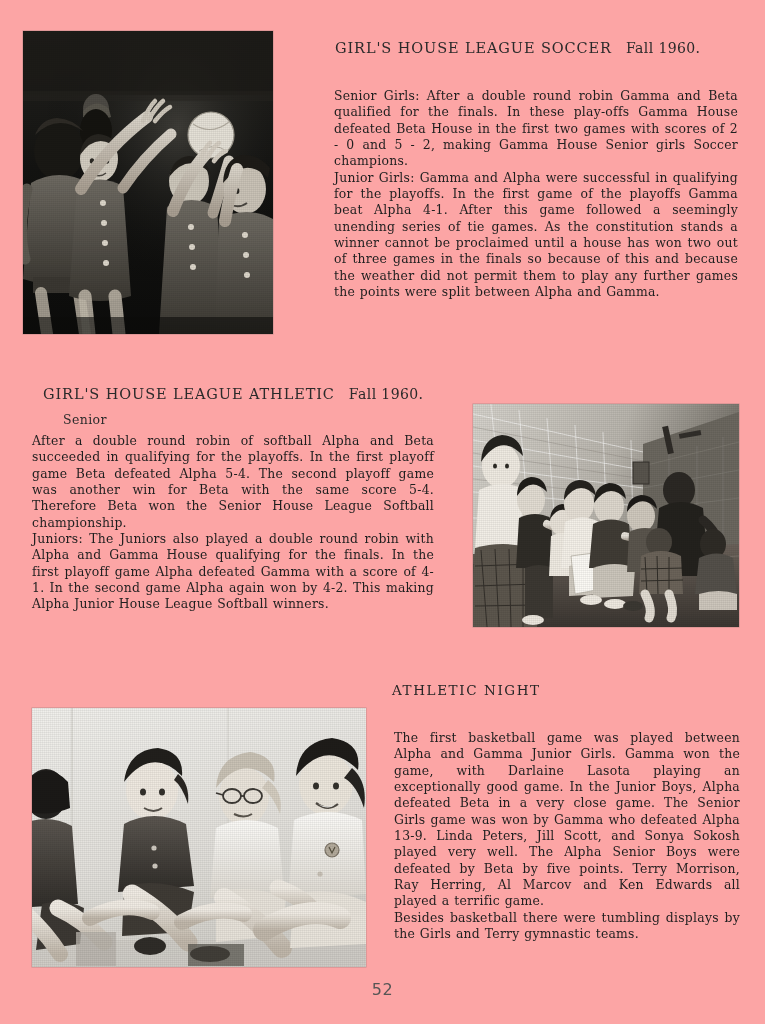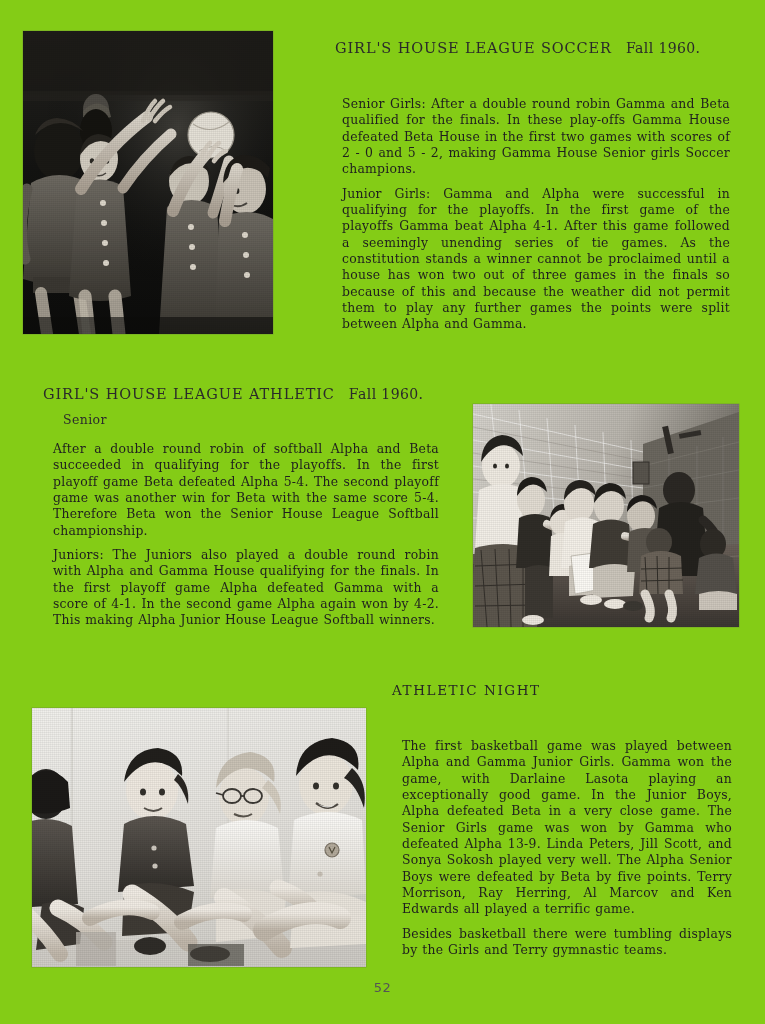--- a/index.html
+++ b/index.html
@@ -7,21 +7,21 @@
     padding: 0;
     background: #ffffff;
   }
   body {
     font-family: "DejaVu Serif", serif;
   }
   .page {
     position: relative;
     width: 765px;
     height: 1024px;
-    background: #84cc16;
+    background: #fca5a5;
     overflow: hidden;
   }
 
   
   .heading {
     font-family: "DejaVu Serif", serif;
     font-size: 14.5px;
     letter-spacing: 0.9px;
     color: #2a2a2a;
     white-space: nowrap;
@@ -41,44 +41,44 @@
     font-family: "DejaVu Serif", serif;
     font-size: 12.4px;
     line-height: 16.35px;
     color: #1f1f1f;
     text-align: justify;
     letter-spacing: 0.25px;
     word-spacing: 0.6px;
     -webkit-font-smoothing: none;
   }
   .body-text p {
-    margin: 8px;
+    margin: 0;
   }
   .center-head {
     font-size: 13.5px;
     letter-spacing: 1.6px;
     color: #262626;
   }
 
   
   #soccer-heading  { position: absolute; left: 335px; top: 40px; }
   #soccer-body     { position: absolute; left: 334px; top: 88px; width: 404px; }
 
   #softball-heading { position: absolute; left: 43px; top: 386px; }
   #softball-sub     { position: absolute; left: 63px; top: 412px; }
-  #softball-body    { position: absolute; left: 45px; top: 433px; width: 402px; }
+  #softball-body    { position: absolute; left: 32px; top: 433px; width: 402px; }
 
   #athletic-heading { position: absolute; left: 392px; top: 682px; width: 348px; }
   #athletic-body    { position: absolute; left: 394px; top: 730px; width: 346px; }
 
   #page-number {
     position: absolute; left: 0; top: 980px; width: 765px;
     text-align: center;
     font-family: "DejaVu Sans", sans-serif;
-    font-size: 13px;
+    font-size: 16px;
     color: #555;
     letter-spacing: 0.5px;
   }
 
   
   .photo {
     position: absolute;
     overflow: hidden;
     background: #8a8a8a;
     box-shadow: 0 0 0 0.5px rgba(90,90,90,0.35);

